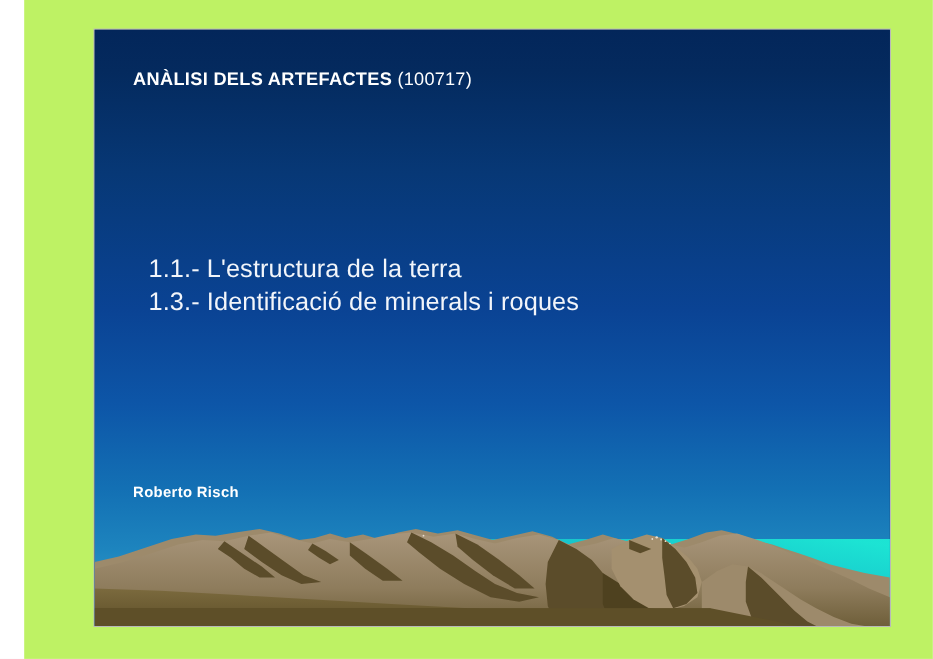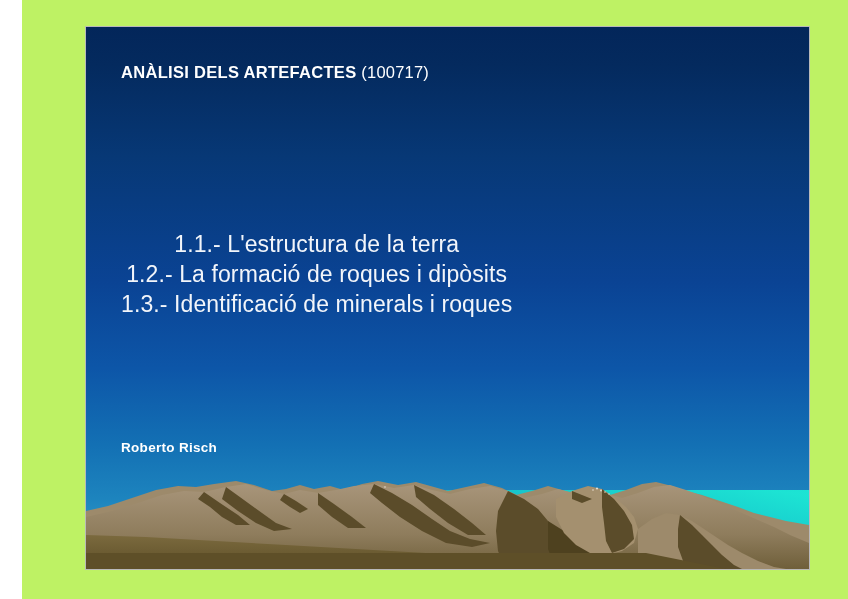--- a/index.html
+++ b/index.html
@@ -87,24 +87,23 @@
   #bloc-heading {
     top: 138px;
     font-size: 28px;
     font-weight: normal;
     letter-spacing: 0.1px;
     color: #f2f5fa;
   }
 
   #toc {
     position: absolute;
-    left: 35px;
+    left: 49px;
     top: 202px;
     color: #f2f5fa;
-    text-align: center;
   }
   #toc .toc-line {
     font-size: 23px;
     line-height: 30px;
     white-space: nowrap;
     letter-spacing: 0.1px;
   }
 
   #author {
     top: 413px;
@@ -186,20 +185,19 @@
         <rect x="0" y="80" width="560" height="16" fill="#5e4f28"></rect>
         <polygon fill="#5e4f28" points="0,80 560,80 640,96 0,96"></polygon>
       </svg>
     </div>
 
     <div class="txt" id="title-line"><span>ANÀLISI DELS ARTEFACTES </span><span class="paren">(100717)</span></div>
 
 
     <div id="toc">
       <div class="toc-line">1.1.- L'estructura de la terra</div>
-      <div class="toc-line">1.2.- La formació de roques i dipòsits</div>
       <div class="toc-line">1.3.- Identificació de minerals i roques</div>
     </div>
 
     <div class="txt" id="author">Roberto Risch</div>
 
   </div>
 </div>
 
 </body></html>

